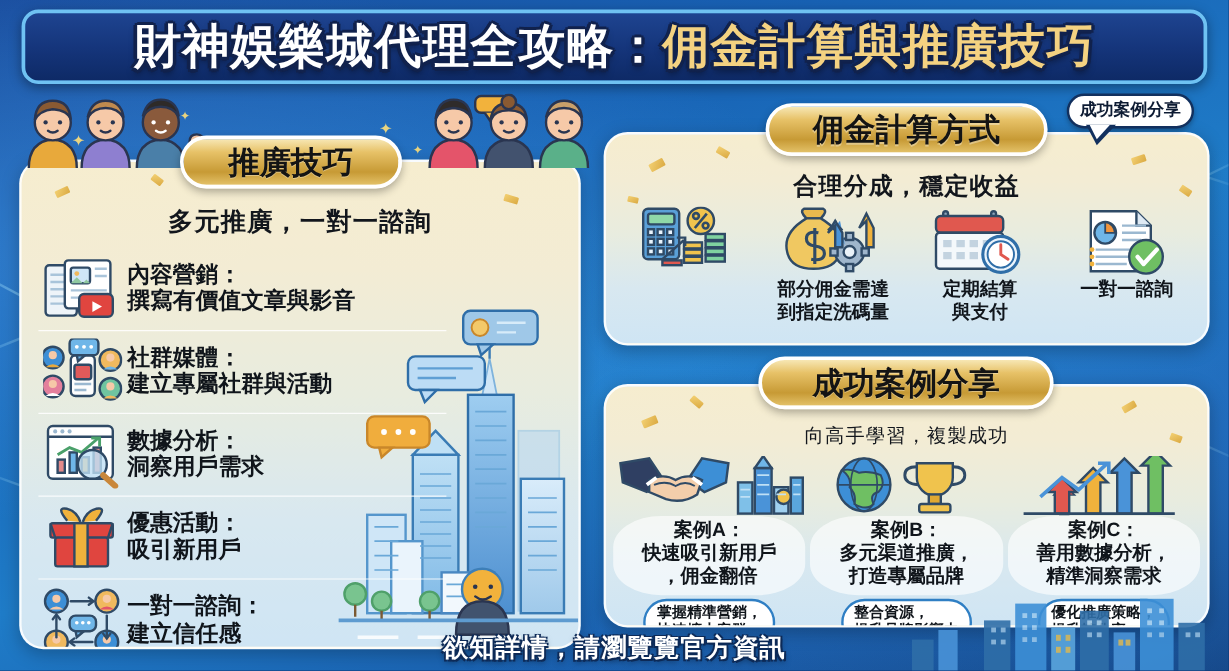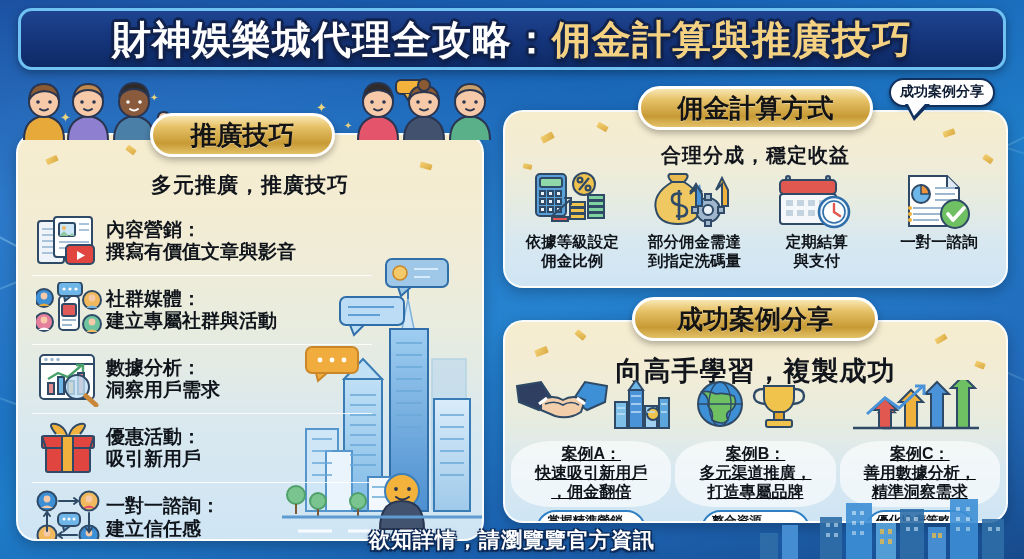--- a/index.html
+++ b/index.html
@@ -187,37 +187,36 @@
     z-index: 2;
   }
 
   
   #card-cases { left: 503px; top: 320px; width: 505px; height: 203px; }
   #pill-cases { left: 632px; top: 297px; width: 246px; height: 44px; }
   #pill-cases span { font-size: 26px; }
 
   .cs-sub {
     position: absolute; left: 0; right: 0; top: 31px;
-    text-align: center; font-size: 27px; font-weight: bold; color: #12161c;
+    text-align: center; font-size: 16px; font-weight: normal; color: #12161c;
     letter-spacing: 1px;
   }
   .cs-grid {
     position: absolute; left: 6px; right: 6px; top: 58px;
     display: flex; gap: 4px;
   }
   .cs-item { flex: 1; display: flex; flex-direction: column; align-items: center; position: relative; }
   .cs-icon { height: 50px; display: flex; align-items: flex-end; justify-content: center; }
   .cs-blob {
-    margin-top: 11px;
+    margin-top: 0;
     background: rgba(255,255,255,0.62);
     border-radius: 40px / 26px;
     padding: 4px 8px 5px;
     width: 100%;
     text-align: center;
-    text-decoration: underline;
   }
   .cs-title { font-size: 16px; font-weight: bold; color: #10151b; line-height: 1.18; white-space: pre-line; }
   .cs-note {
     margin-top: 3px;
     display: inline-block;
     background: #ffffff;
     border: 2px solid #2f7fc4;
     border-radius: 999px;
     padding: 2px 9px 3px;
     font-size: 12.5px; font-weight: bold; color: #10151b;
@@ -331,21 +330,21 @@
         </g>
     </g>
   </svg>
 
   <div class="card" id="card-left">
 
     <div class="flake" style="left:28px;top:22px;width:12px;height:6px;transform:rotate(-24deg);"></div>
     <div class="flake" style="left:108px;top:12px;width:10px;height:6px;transform:rotate(38deg);"></div>
     <div class="flake" style="left:402px;top:28px;width:12px;height:6px;transform:rotate(16deg);"></div>
 
-    <div class="left-sub">多元推廣，推廣技巧</div>
+    <div class="left-sub">多元推廣，一對一諮詢</div>
 
     <svg id="city-art" viewBox="0 0 200 300">
       <defs>
         <linearGradient id="cg1" x1="0" y1="0" x2="0" y2="1">
           <stop offset="0%" stop-color="#bfe0f5"></stop>
             <stop offset="100%" stop-color="#7fb9e6"></stop>
         </linearGradient>
         <linearGradient id="cg2" x1="0" y1="0" x2="0" y2="1">
           <stop offset="0%" stop-color="#9ecdf0"></stop>
             <stop offset="100%" stop-color="#4d8fd0"></stop>
@@ -609,22 +608,20 @@
               <rect x="62" y="23" width="16" height="5" fill="#7fd2a0"></rect>
               <rect x="62" y="29" width="16" height="5" fill="#7fd2a0"></rect>
               <rect x="62" y="35" width="16" height="5" fill="#7fd2a0"></rect>
               <rect x="62" y="41" width="16" height="5" fill="#7fd2a0"></rect>
               <rect x="26" y="45" width="16" height="4" fill="#e0584f"></rect>
               <path d="M26 44 L44 28" stroke-width="2" fill="none"></path>
               <path d="M38 26 h7 v7" stroke-width="2" fill="none"></path>
             </g>
           </svg>
         </div>
-        <div class="cm-label">依據等級設定
-佣金比例</div>
       </div>
 
       <div class="cm-item">
         <div class="cm-icon">
           <svg width="96" height="58" viewBox="0 0 96 58">
             <g stroke="#2f4a66" stroke-width="2">
               <path d="M26 10 Q20 4 24 2 L40 2 Q44 4 38 10 Z" fill="#e8b94e"></path>
               <path d="M26 10 Q6 22 10 38 Q13 52 32 52 Q51 52 54 38 Q58 22 38 10 Z" fill="#f0c861"></path>
               <path d="M36 22 Q26 20 26 27 Q26 32 33 33 Q41 34 41 39 Q41 46 30 44" fill="none" stroke-width="2.6"></path>
               <path d="M33 18 v30" stroke-width="2.6"></path>

